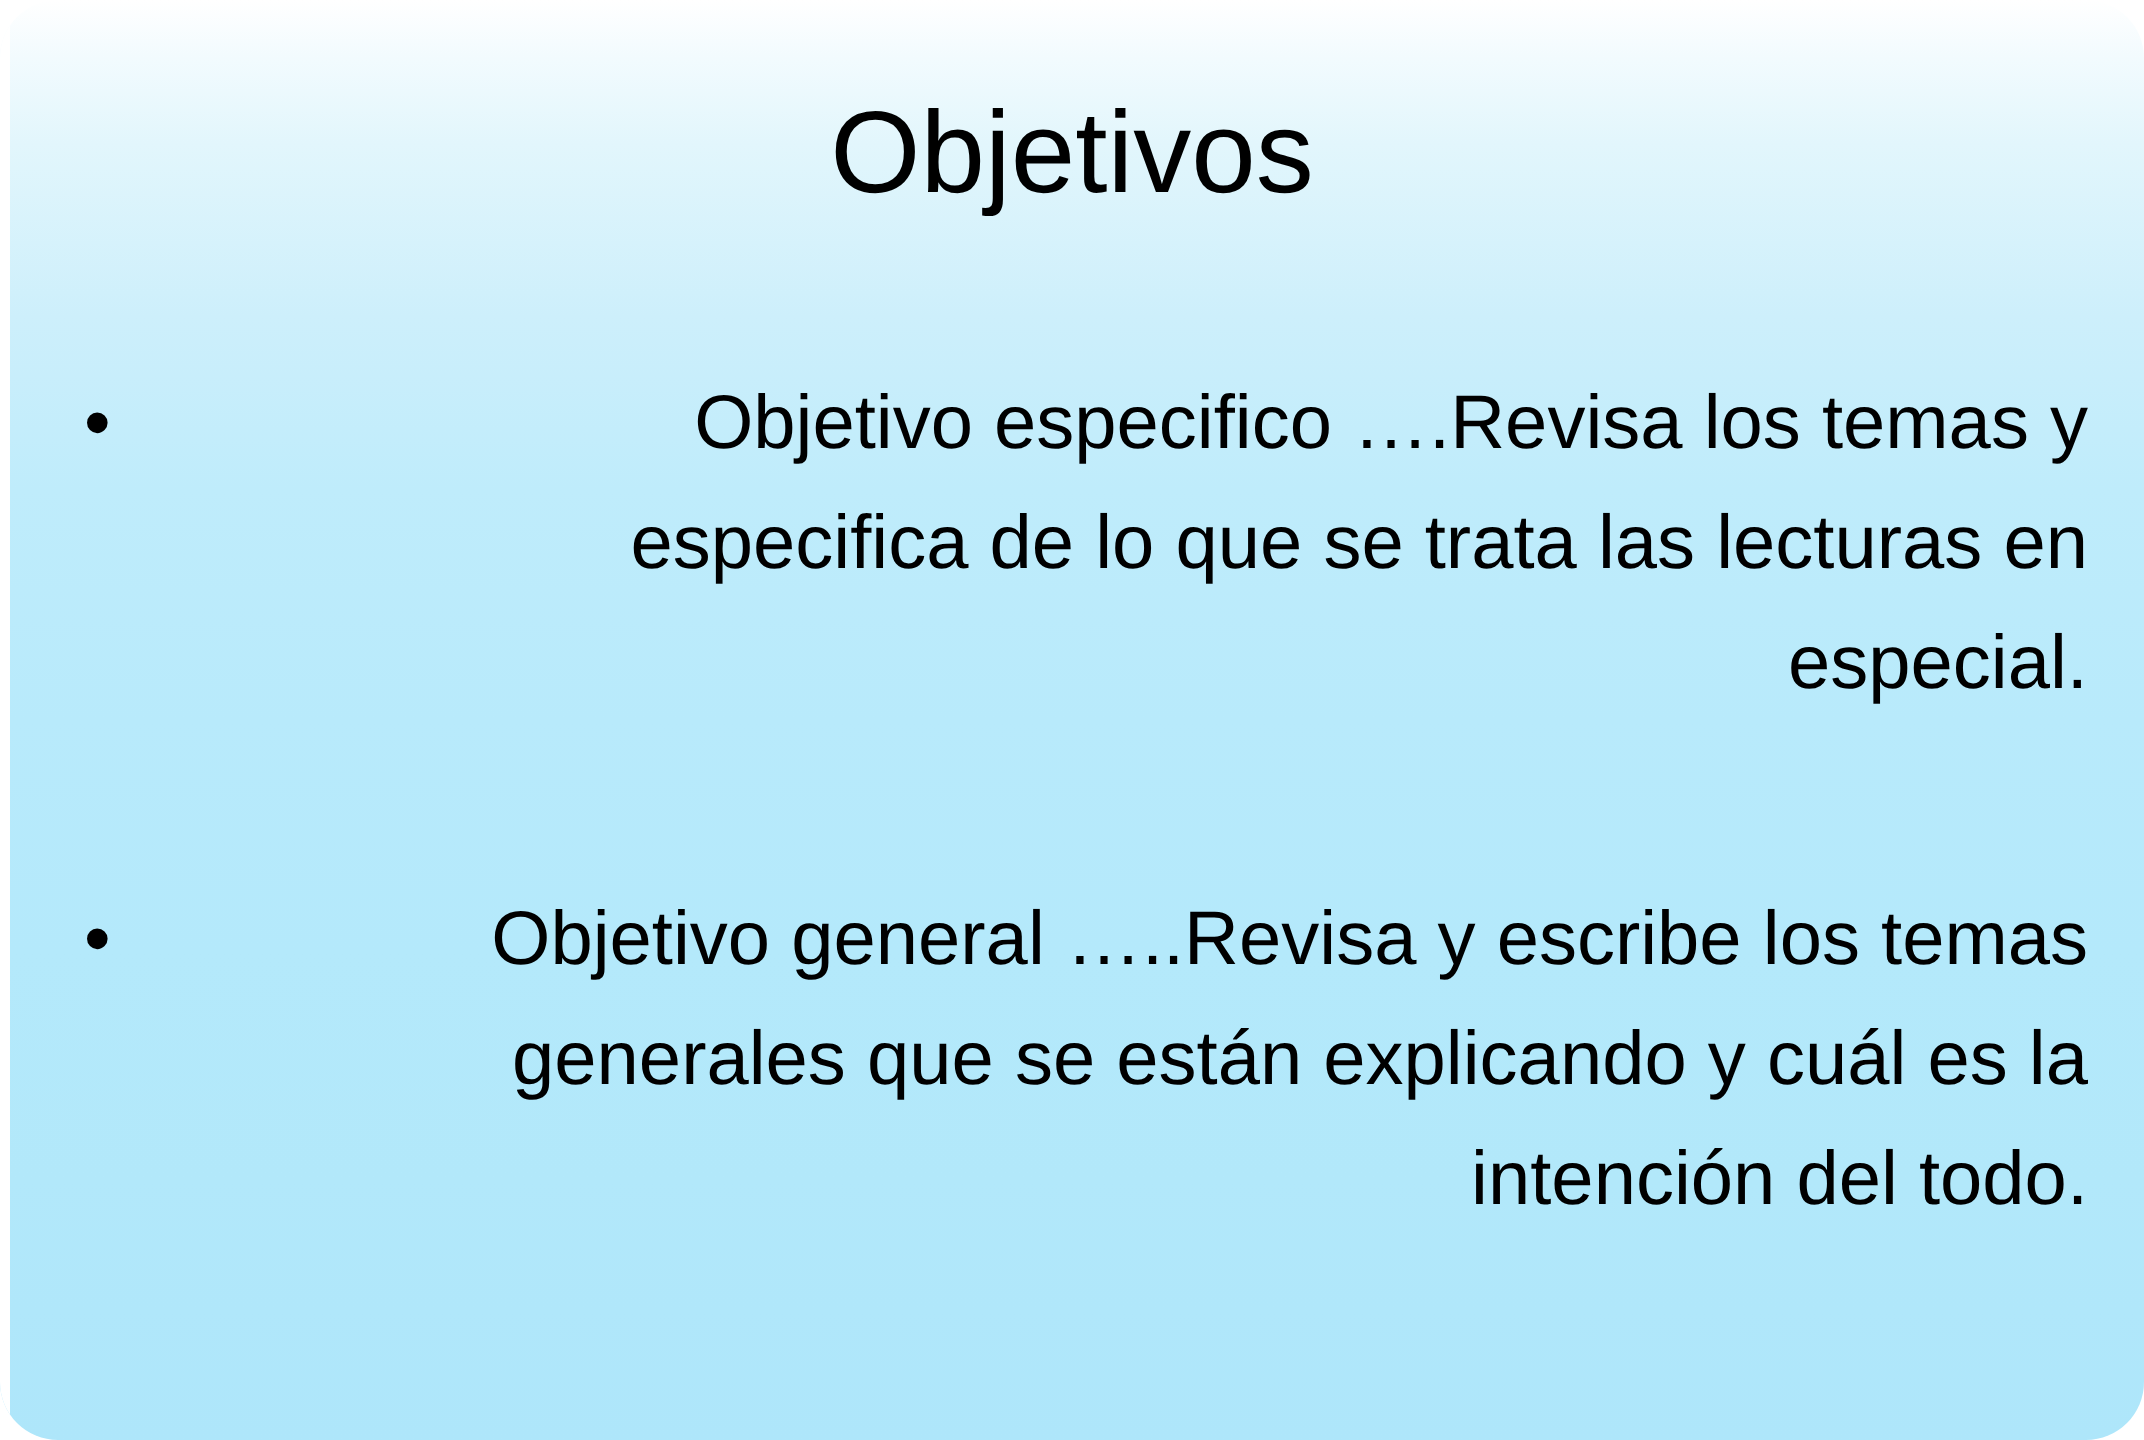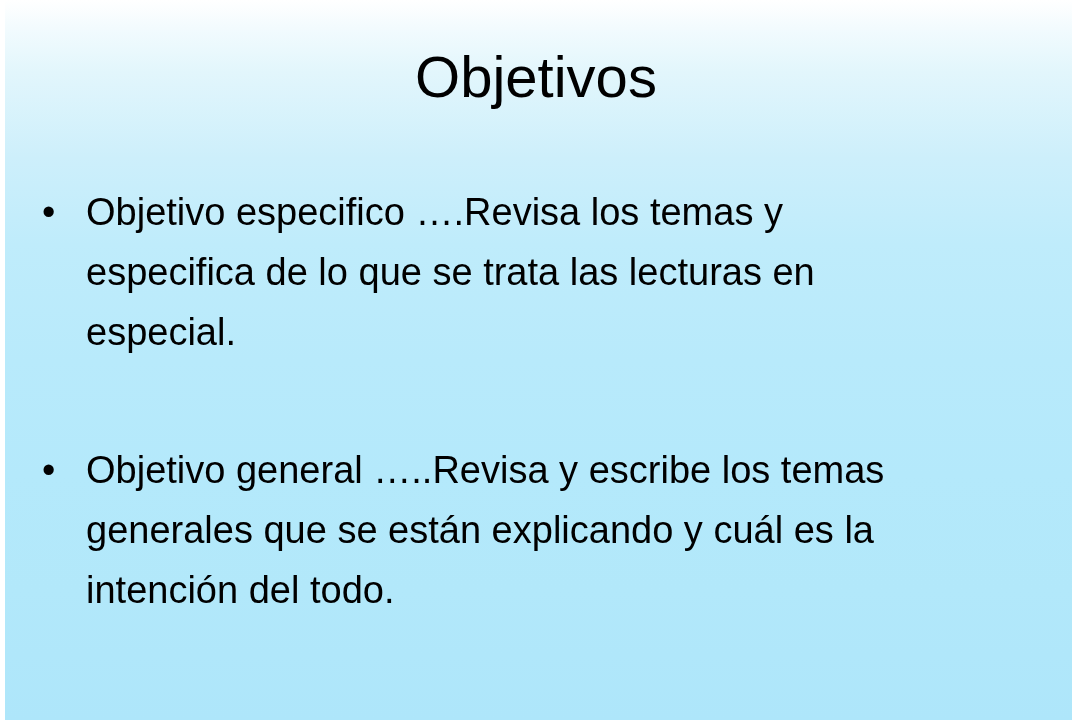--- a/index.html
+++ b/index.html
@@ -21,20 +21,21 @@
         #ffffff 0%,
         #f2fbfe 4%,
         #e2f6fc 10%,
         #cdeffb 22%,
         #bfecfb 34%,
         #b8eafb 50%,
         #b4e9fb 66%,
         #b2e8fa 82%,
         #aee6fa 100%);
     overflow: hidden;
+    border-radius: 29px;
   }
   .left-edge {
     position: absolute;
     left: 0;
     top: 0;
     width: 5px;
     height: 720px;
     background: #ffffff;
   }
   .title {
@@ -72,20 +73,21 @@
     text-align: left;
     padding-left: 8px;
     box-sizing: border-box;
   }
   .bullet-text {
     flex: 1 1 auto;
     font-size: 38px;
     line-height: 60px;
     color: #000000;
     white-space: pre-line;
+    text-align: right;
   }
 </style>
 </head>
 <body>
 
 <div class="slide">
 
   <div class="left-edge"></div>
 
   <div class="title">Objetivos</div>

